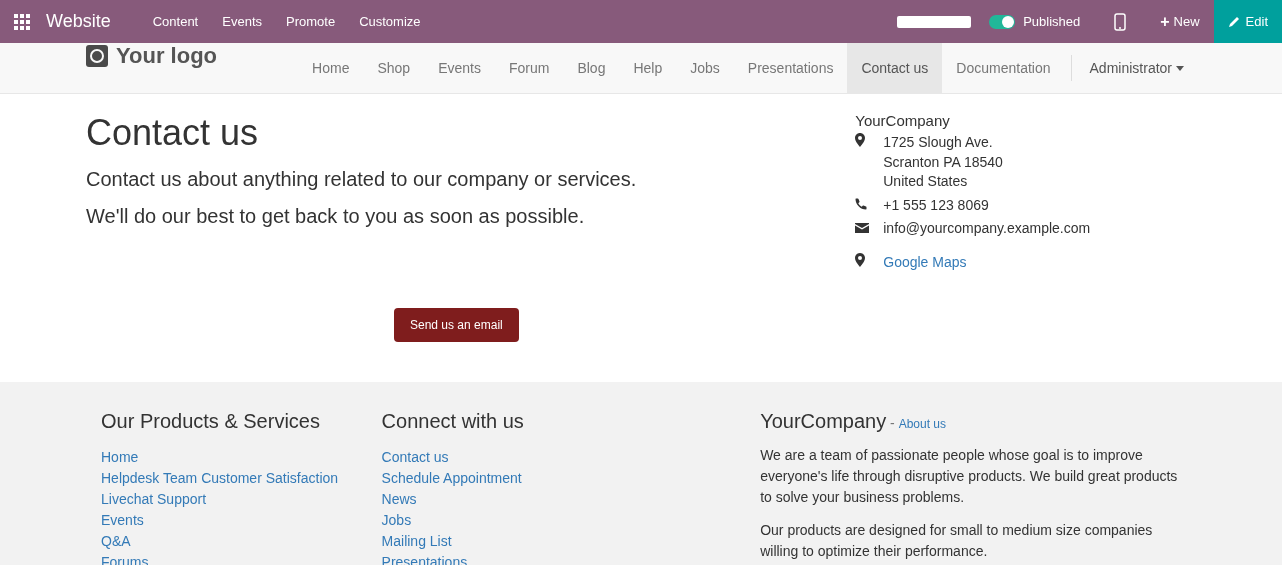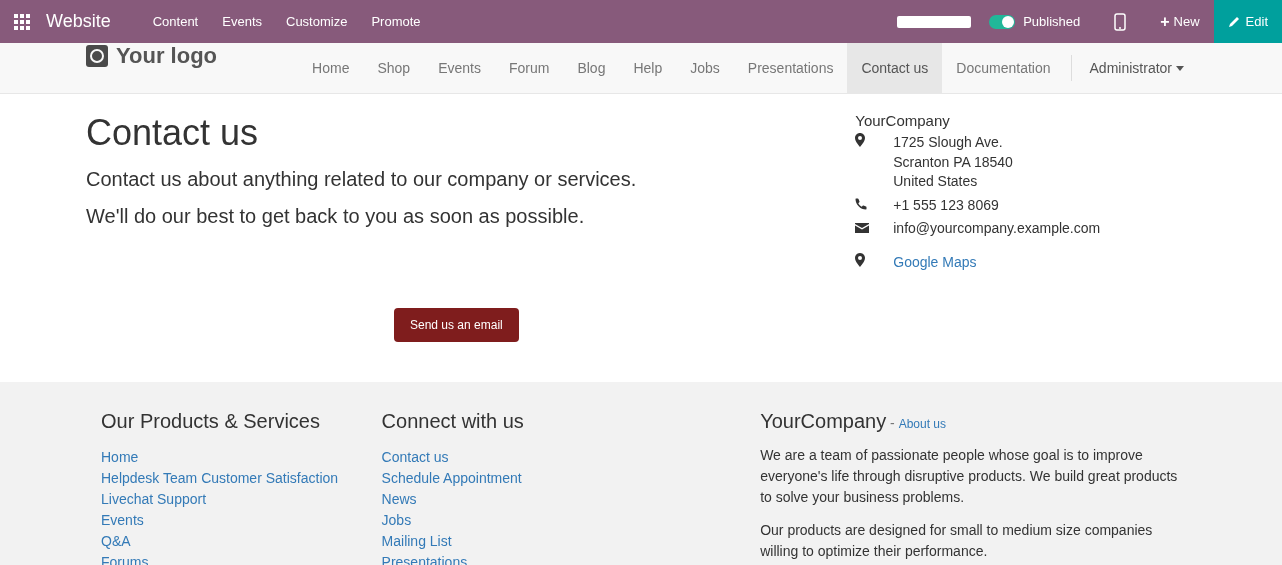--- a/index.html
+++ b/index.html
@@ -39,21 +39,21 @@
 
   
   .container { max-width:1140px; margin:0 auto; padding:0 15px; }
   .content { display:flex; padding-top:18px; padding-bottom:40px; }
   .left { flex: 0 0 66.6%; }
   .right { flex: 0 0 33.3%; padding-left:30px; }
   h1 { font-size:36px; color:#333; font-weight:500; margin-bottom:14px; }
   .lead { font-size:20px; color:#333; margin-bottom:14px; }
   .btn-primary { background:#7f1d1d; color:#fff; border:none; padding:10px 16px; font-size:12px; border-radius:4px; cursor:pointer; display:inline-block; margin-top:66px; margin-left:308px; }
   .company-name { color:#333; font-size:15px; margin-bottom:4px; }
-  .info-row { display:flex; gap:22px; color:#333; font-size:14px; margin-bottom:4px; line-height:1.4; }
+  .info-row { display:flex; gap:12px; color:#333; font-size:14px; margin-bottom:4px; line-height:1.4; }
   .info-row .ico { width:16px; flex-shrink:0; color:#333; }
   .maps-link { margin-top:14px; }
 
   
   .footer { background:#f2f2f2; padding:28px 0 60px; }
   .footer .container { display:flex; }
   .fcol { padding:0 15px; }
   .fcol.c1 { width:292px; }
   .fcol.c2 { width:292px; }
   .fcol.c3 { margin-left:98px; width:470px; }
@@ -81,22 +81,22 @@
         <span></span>
         <span></span>
         <span></span>
         <span></span>
       </div>
   </div>
   <div class="brand">Website</div>
   <div class="top-menu">
     <div class="item">Content</div>
     <div class="item">Events</div>
+    <div class="item">Promote</div>
     <div class="item">Customize</div>
-    <div class="item">Promote</div>
   </div>
   <div class="top-right">
     <div class="prog"></div>
     <div class="switch"></div>
     <div class="pub-label">Published</div>
     <div class="mobile-ico">
       <svg width="12" height="18" viewBox="0 0 12 18">
           <rect x="1" y="1" width="10" height="16" rx="2" fill="none" stroke="#fff" stroke-width="1.5"></rect>
           <circle cx="6" cy="15" r="1" fill="#fff"></circle>
         </svg>

